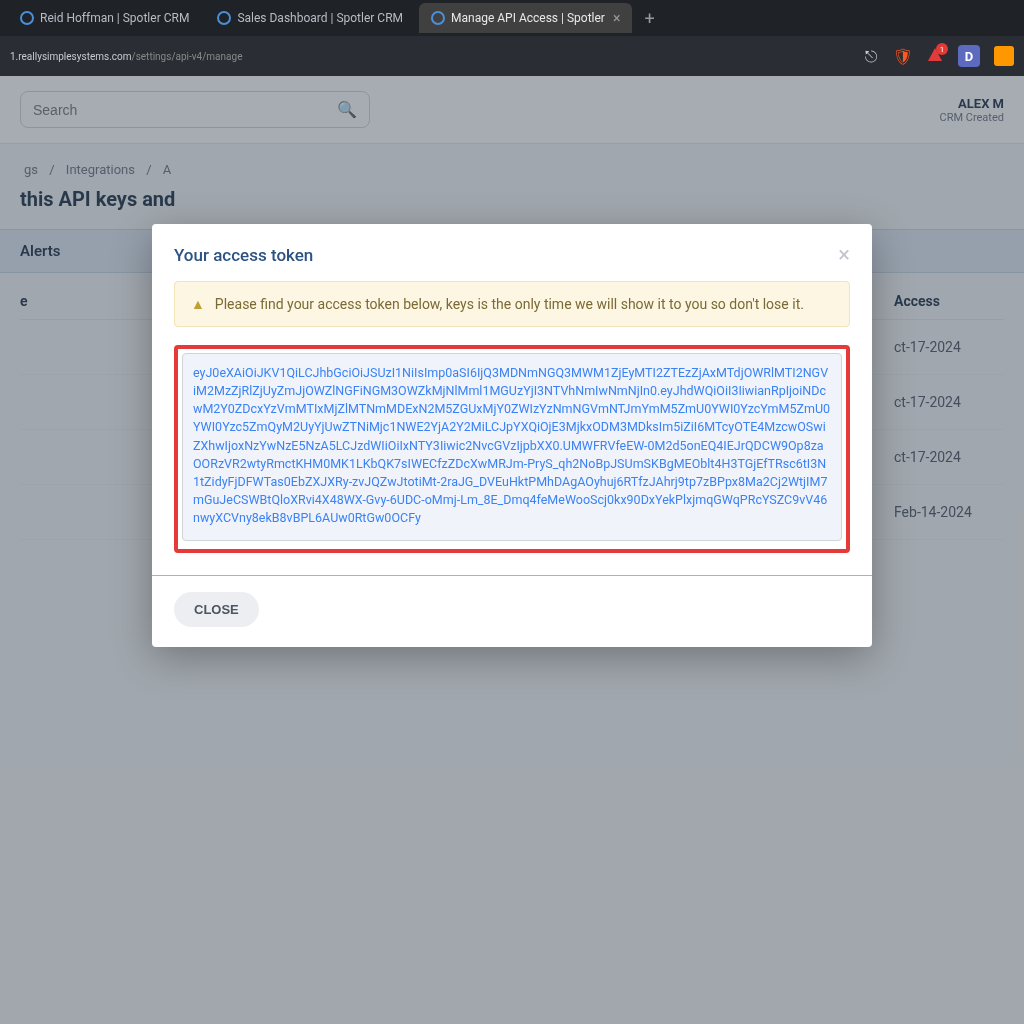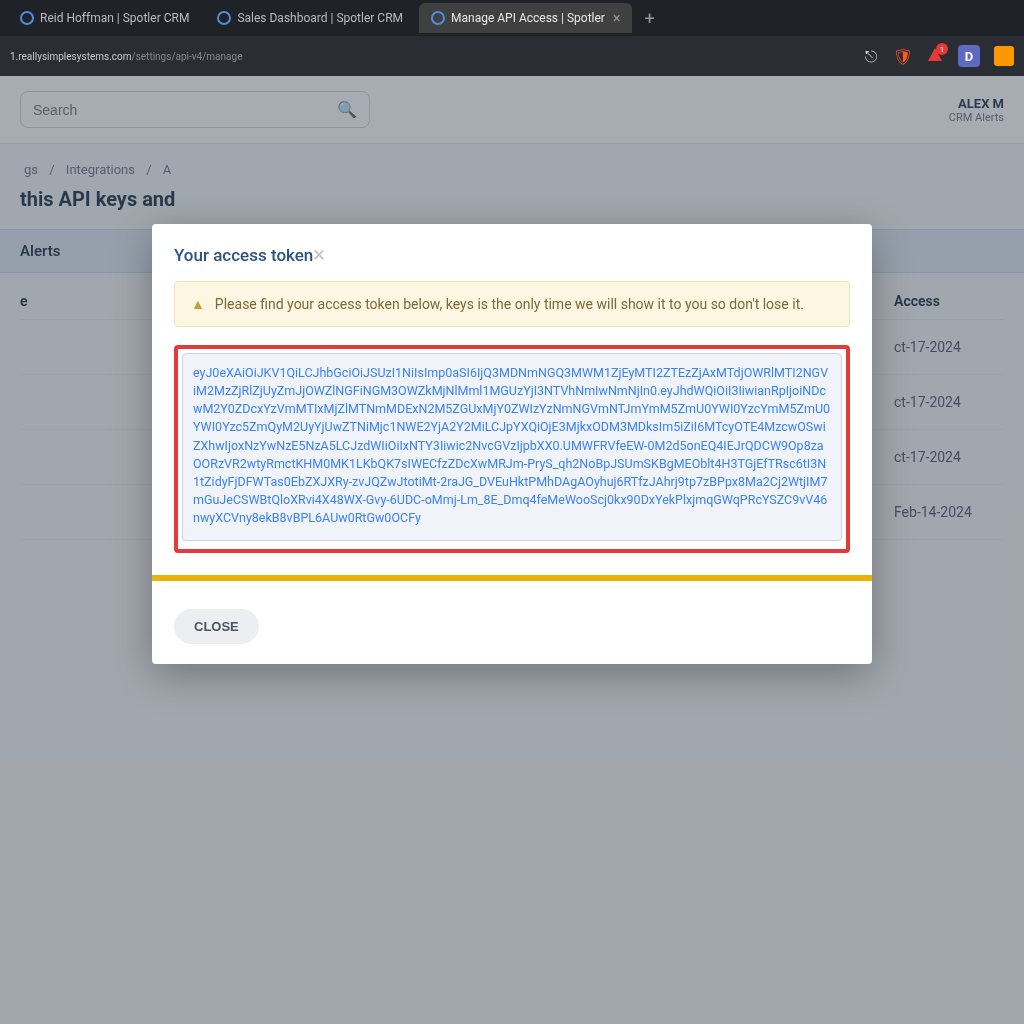--- a/index.html
+++ b/index.html
@@ -47,32 +47,32 @@
   .col-e { width: 230px; }
   .col-m { flex: 1; }
   .col-i { width: 50px; }
   .col-c { width: 110px; }
   .table-row { display: flex; align-items: center; padding: 16px 0; border-bottom: 1px solid #eceef2; font-size: 14px; color: #4b5563; }
   .pie-icon { width: 22px; height: 22px; border-radius: 50%; background: conic-gradient(#1a2e45 0 75%, #4a90d9 75% 100%); }
 
   
   .overlay { position: absolute; inset: 0; background: rgba(60,70,85,0.45); }
   .modal { position: absolute; left: 152px; top: 148px; width: 720px; background: white; border-radius: 4px; box-shadow: 0 10px 40px rgba(0,0,0,0.3); }
-  .modal-head { display: flex; align-items: center; padding: 18px 22px 14px; }
+  .modal-head { display: flex; align-items: center; justify-content: space-between; padding: 18px 22px 14px; }
   .modal-title { font-size: 17px; color: #2c5282; font-weight: 500; }
   .modal-x { color: #c0c4cc; font-size: 22px; cursor: pointer; }
   .modal-body { padding: 0 22px 22px; }
   .alert-box { background: #fdf6e3; border: 1px solid #f0e4b8; border-radius: 4px; padding: 14px 16px; display: flex; align-items: center; gap: 10px; color: #7a6a33; font-size: 14px; }
   .warn-icon { color: #c0a030; font-size: 14px; }
 
   .token-wrap { margin-top: 18px; border: 4px solid #e43a3a; border-radius: 4px; padding: 4px; }
   .token-textarea { width: 100%; height: 188px; border: 1px solid #d0d4da; border-radius: 4px; padding: 10px; font-family: inherit; font-size: 12.5px; line-height: 1.45; color: #3b82f6; background: #f0f4fa; resize: none; overflow-y: auto; word-break: break-all; }
   .token-textarea::selection { background: #b8d4f0; }
 
-  .modal-foot { padding: 28px 22px 20px; border-top: 6px solid #eab308; }
+  .modal-foot { padding: 16px 22px 20px; border-top: 1px solid #eab308; }
   .close-btn { background: #eceef2; border: none; padding: 10px 20px; border-radius: 20px; font-size: 13px; font-weight: 600; color: #4b5563; cursor: pointer; }
 </style>
 </head>
 <body>
 
 <div class="browser-tabs">
   <div class="tab">
     <span class="tab-icon"></span>
     <span class="tab-title">Reid Hoffman | Spotler CRM</span>
   </div>
@@ -107,21 +107,21 @@
 </div>
 
 <div class="app">
   <div class="app-header">
     <div class="search-box">
       <input class="search-input" placeholder="Search" style="">
       <span class="search-icon">🔍</span>
     </div>
     <div class="user-block">
       <div class="user-name">ALEX M</div>
-      <div class="user-sub">CRM Alerts</div>
+      <div class="user-sub">CRM Created</div>
     </div>
   </div>
 
   <div class="breadcrumb-row">
     <span>gs</span>
     <span>/</span>
     <span>Integrations</span>
     <span>/</span>
     <span>A</span>
   </div>

